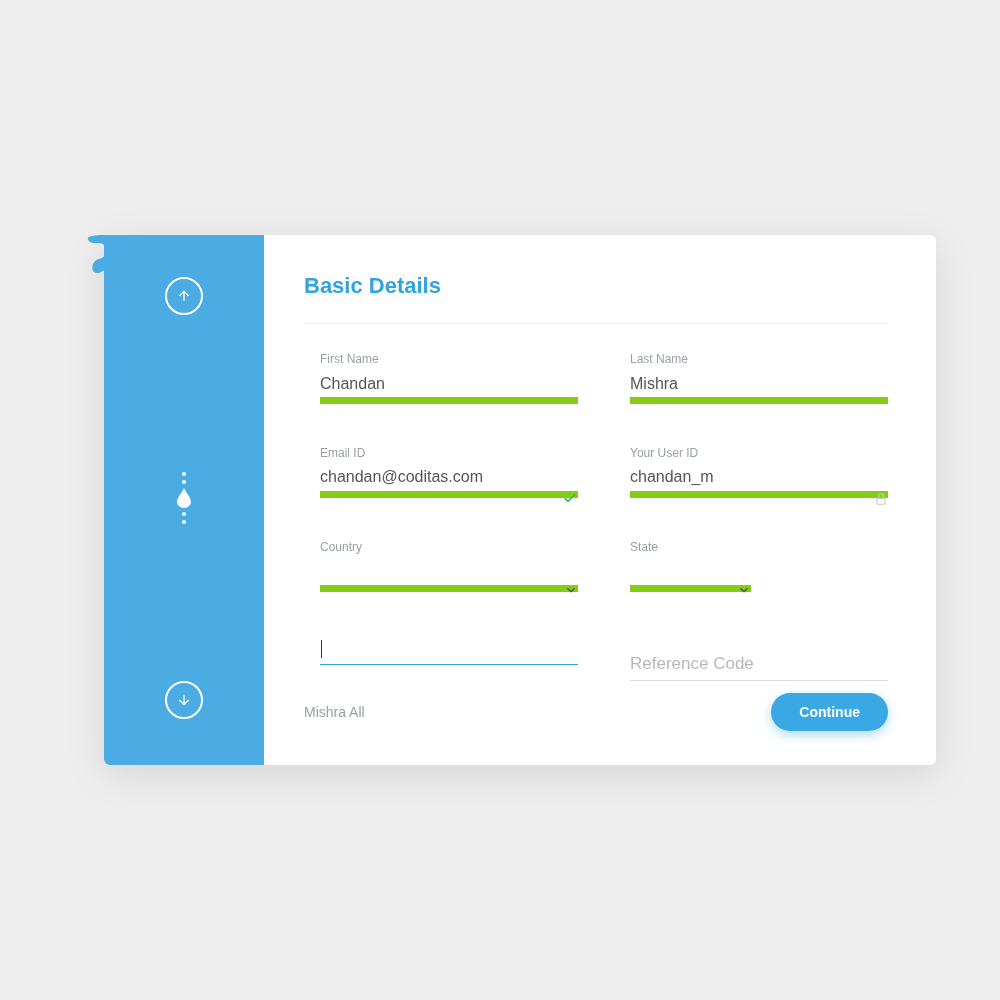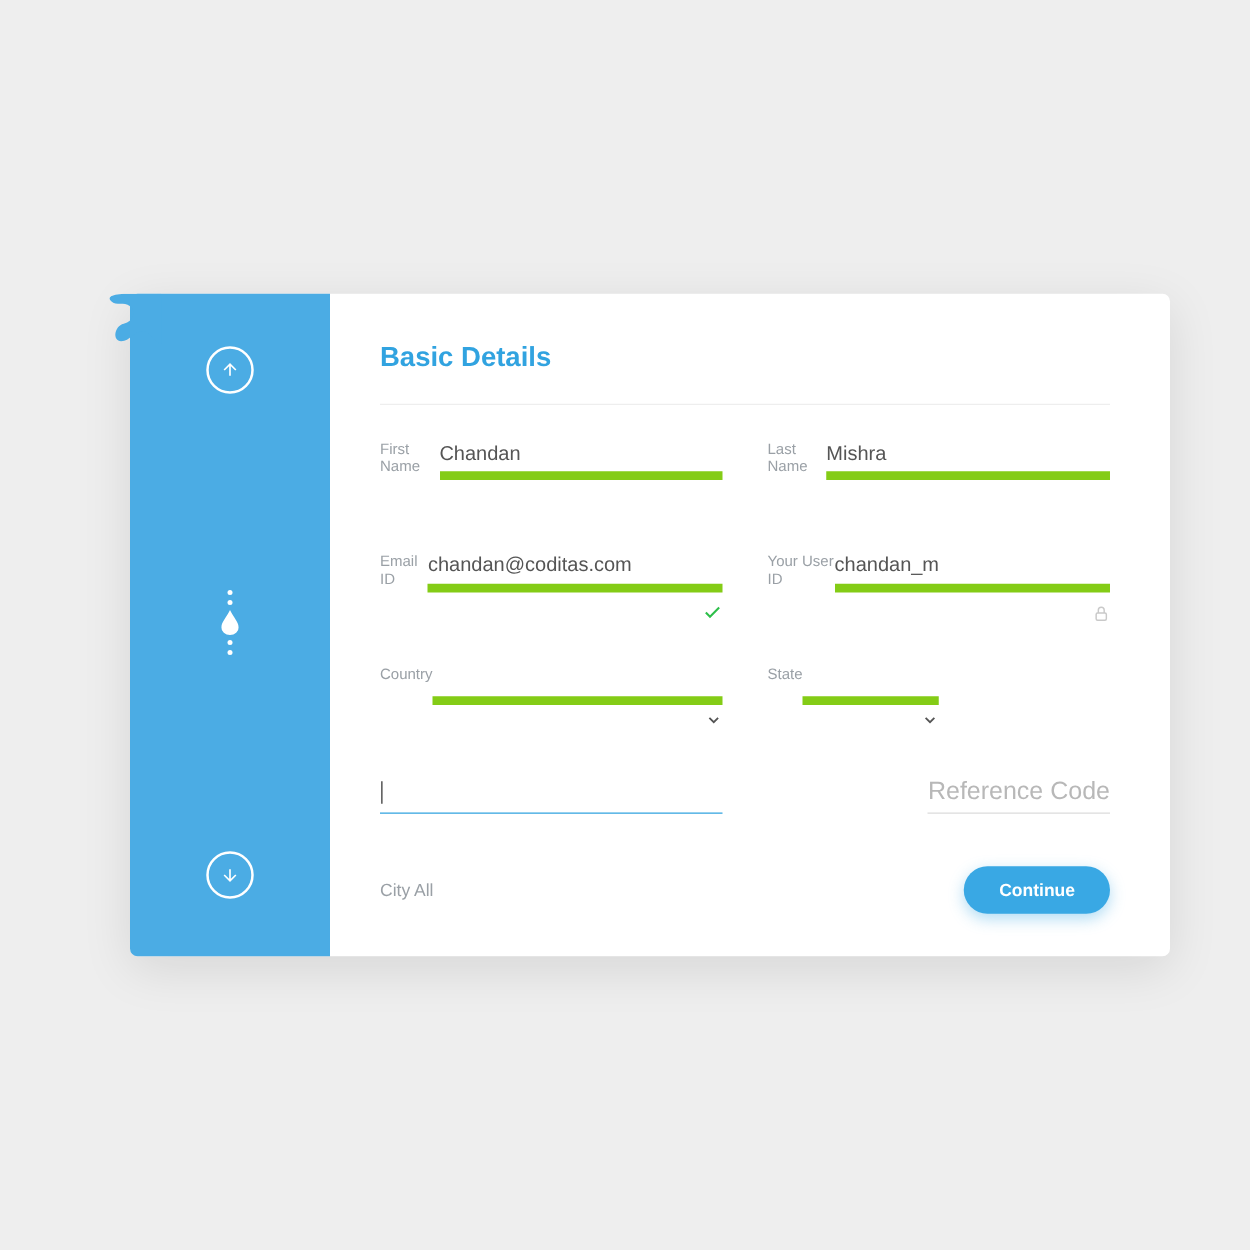--- a/index.html
+++ b/index.html
@@ -79,21 +79,21 @@
     grid-template-columns: 1fr 1fr;
     column-gap: 36px;
     row-gap: 26px;
     margin-top: 28px;
     flex: 1;
   }
   .two-col {
     display: grid;
     grid-template-columns: 1fr 1fr;
   }
-  .field { display: flex; flex-direction: row; position: relative; }
+  .field { display: flex; flex-direction: column; position: relative; margin-left: 16px; }
   .field label {
     font-size: 12px;
     color: #9aa0a6;
     margin-bottom: 6px;
   }
   .field.focused label { color: #31a3e0; }
   .field input, .field .select, .field .display {
     border: none;
     border-bottom: 7px solid #84cc16;
     padding: 6px 24px 8px 0;
@@ -104,21 +104,21 @@
     height: 32px;
     width: 100%;
   }
   .field.focused input, .field.focused .display {
     border-bottom: 1.5px solid #31a3e0;
   }
   .field .placeholder-input {
     border: none;
     border-bottom: 1px solid #dcdcdc;
     padding: 6px 0 8px 0;
-    font-size: 20px;
+    font-size: 17px;
     color: #b8b8b8;
     height: 32px;
     display: flex;
     align-items: center;
   }
   .field-icon {
     position: absolute;
     right: 0;
     bottom: 8px;
   }
@@ -262,17 +262,17 @@
 
       <div class="field" style="justify-content:flex-end">
         <div class="placeholder-input">
           <span>Reference Code</span>
         </div>
       </div>
 
     </div>
 
     <div class="actions">
-      <button class="reset">City All</button>
+      <button class="reset">Mishra All</button>
       <button class="continue">Continue</button>
     </div>
   </div>
 </div>
 
 </body></html>

